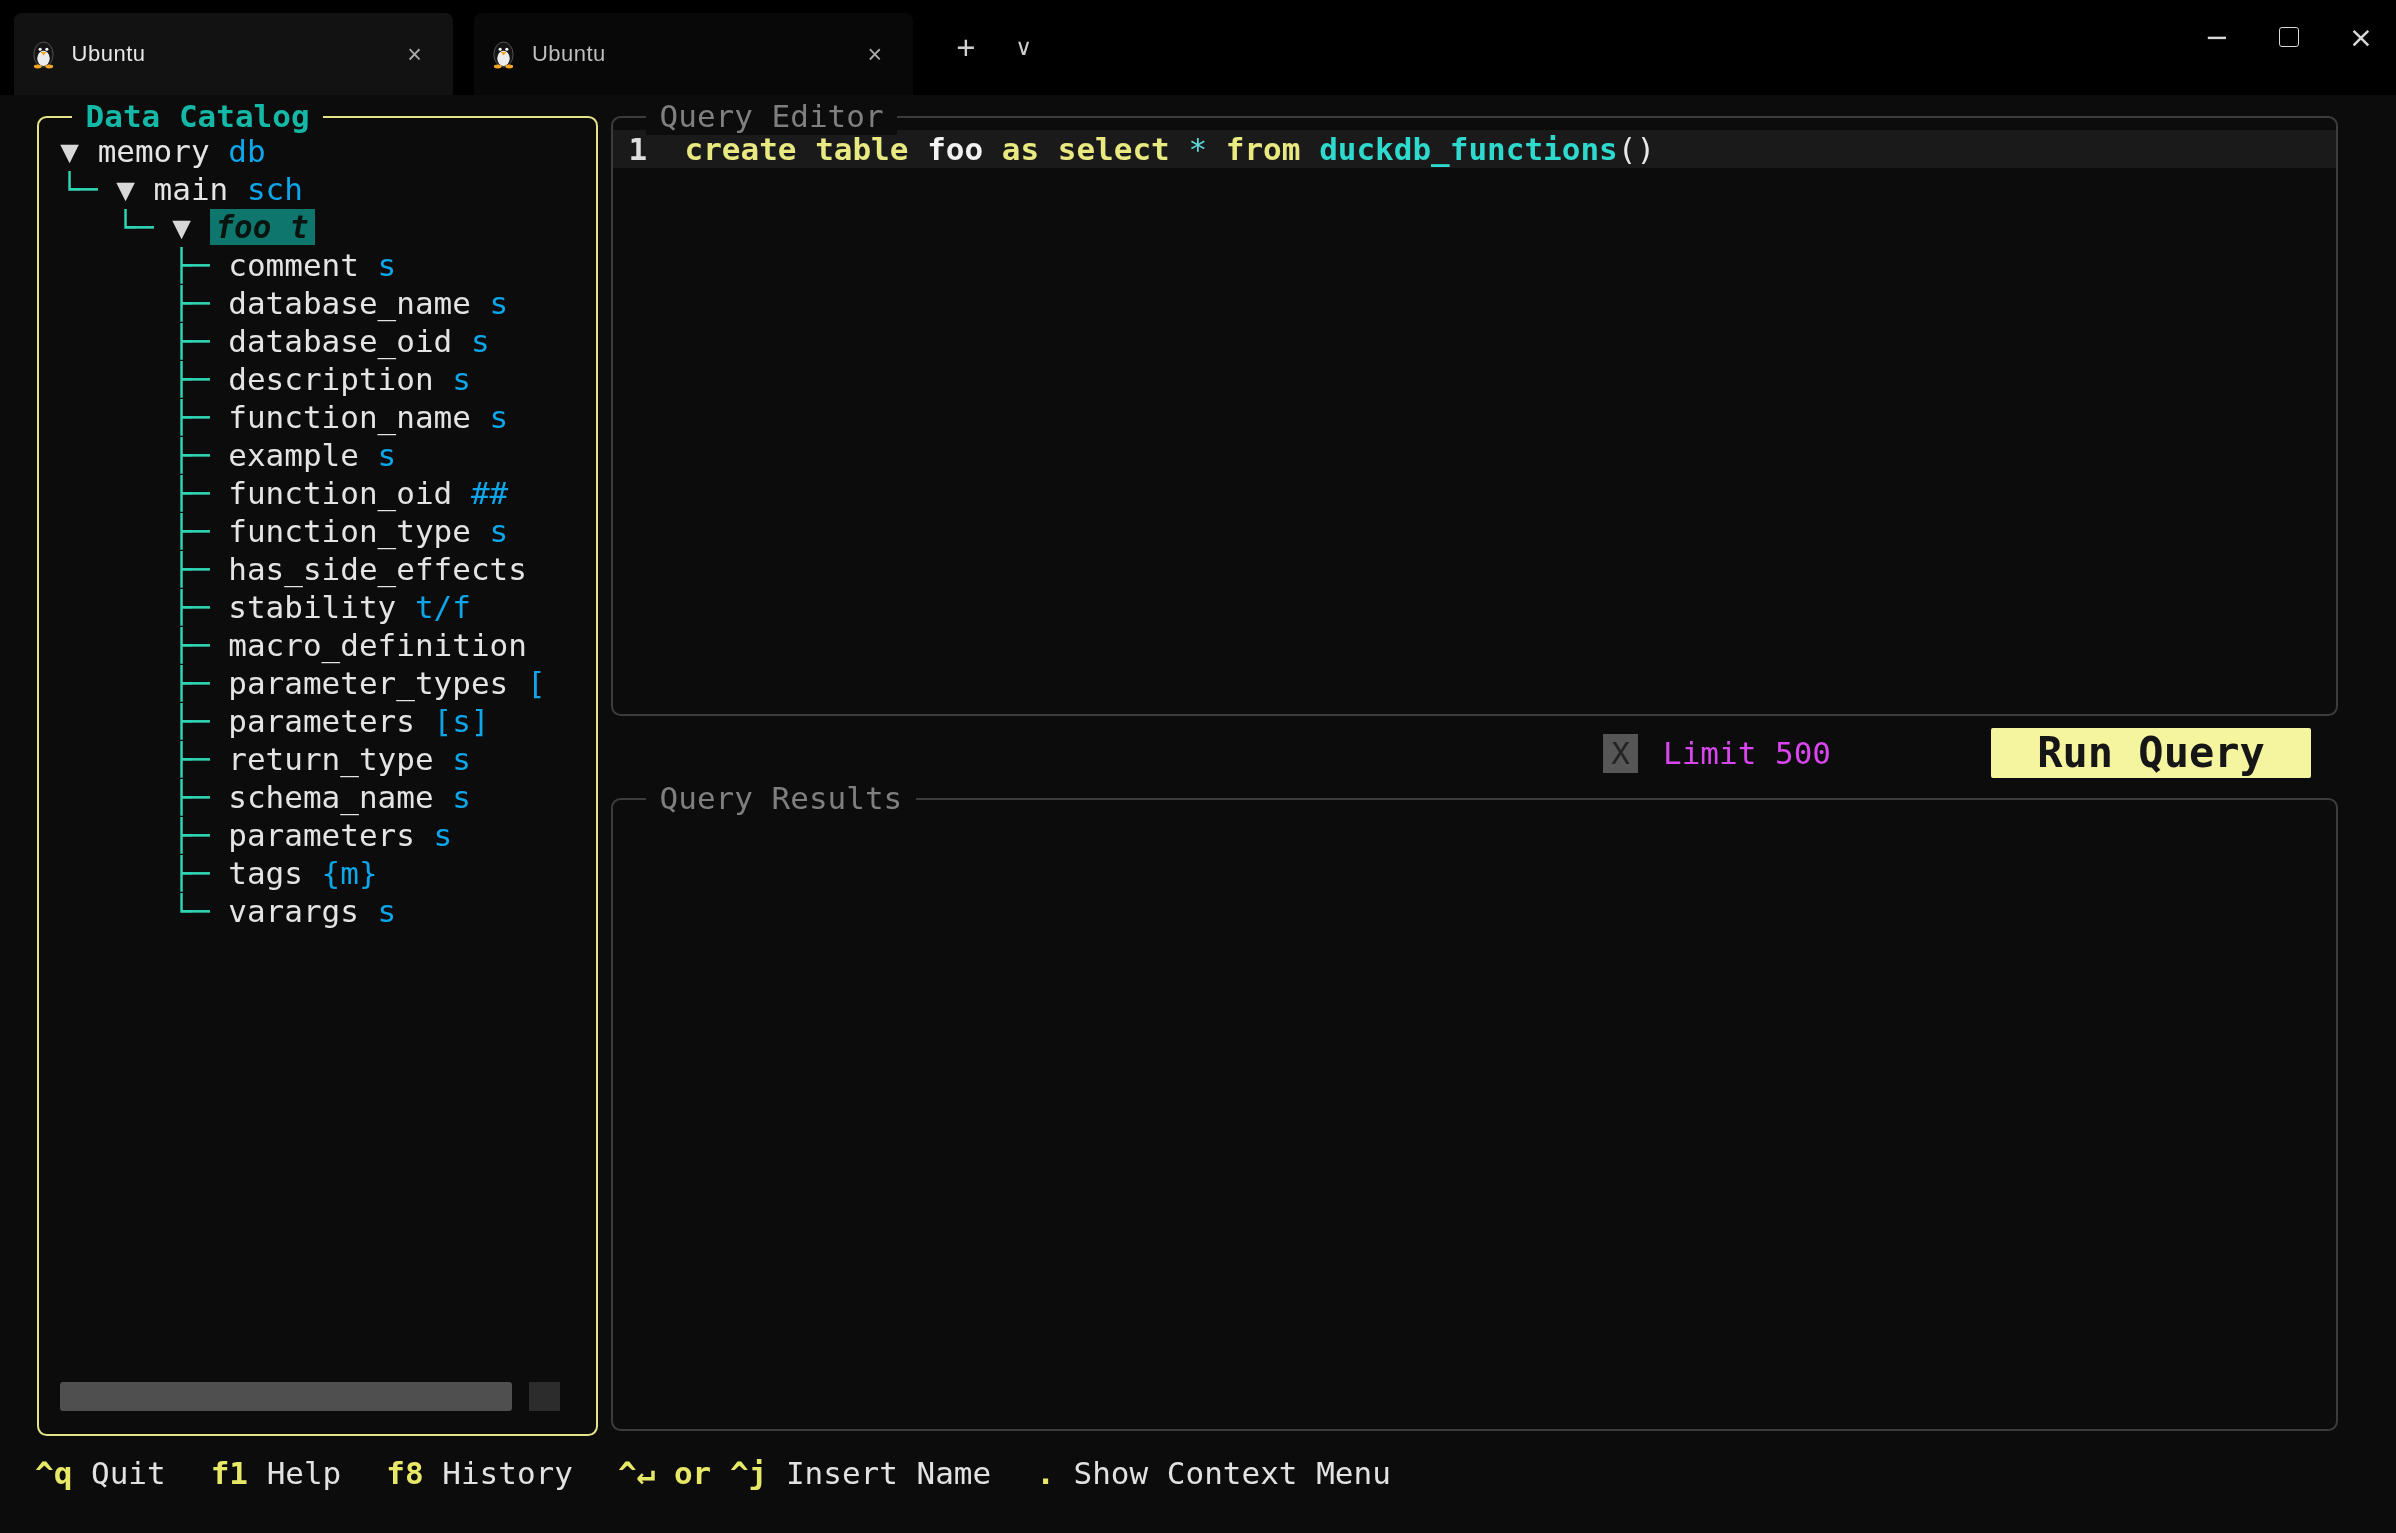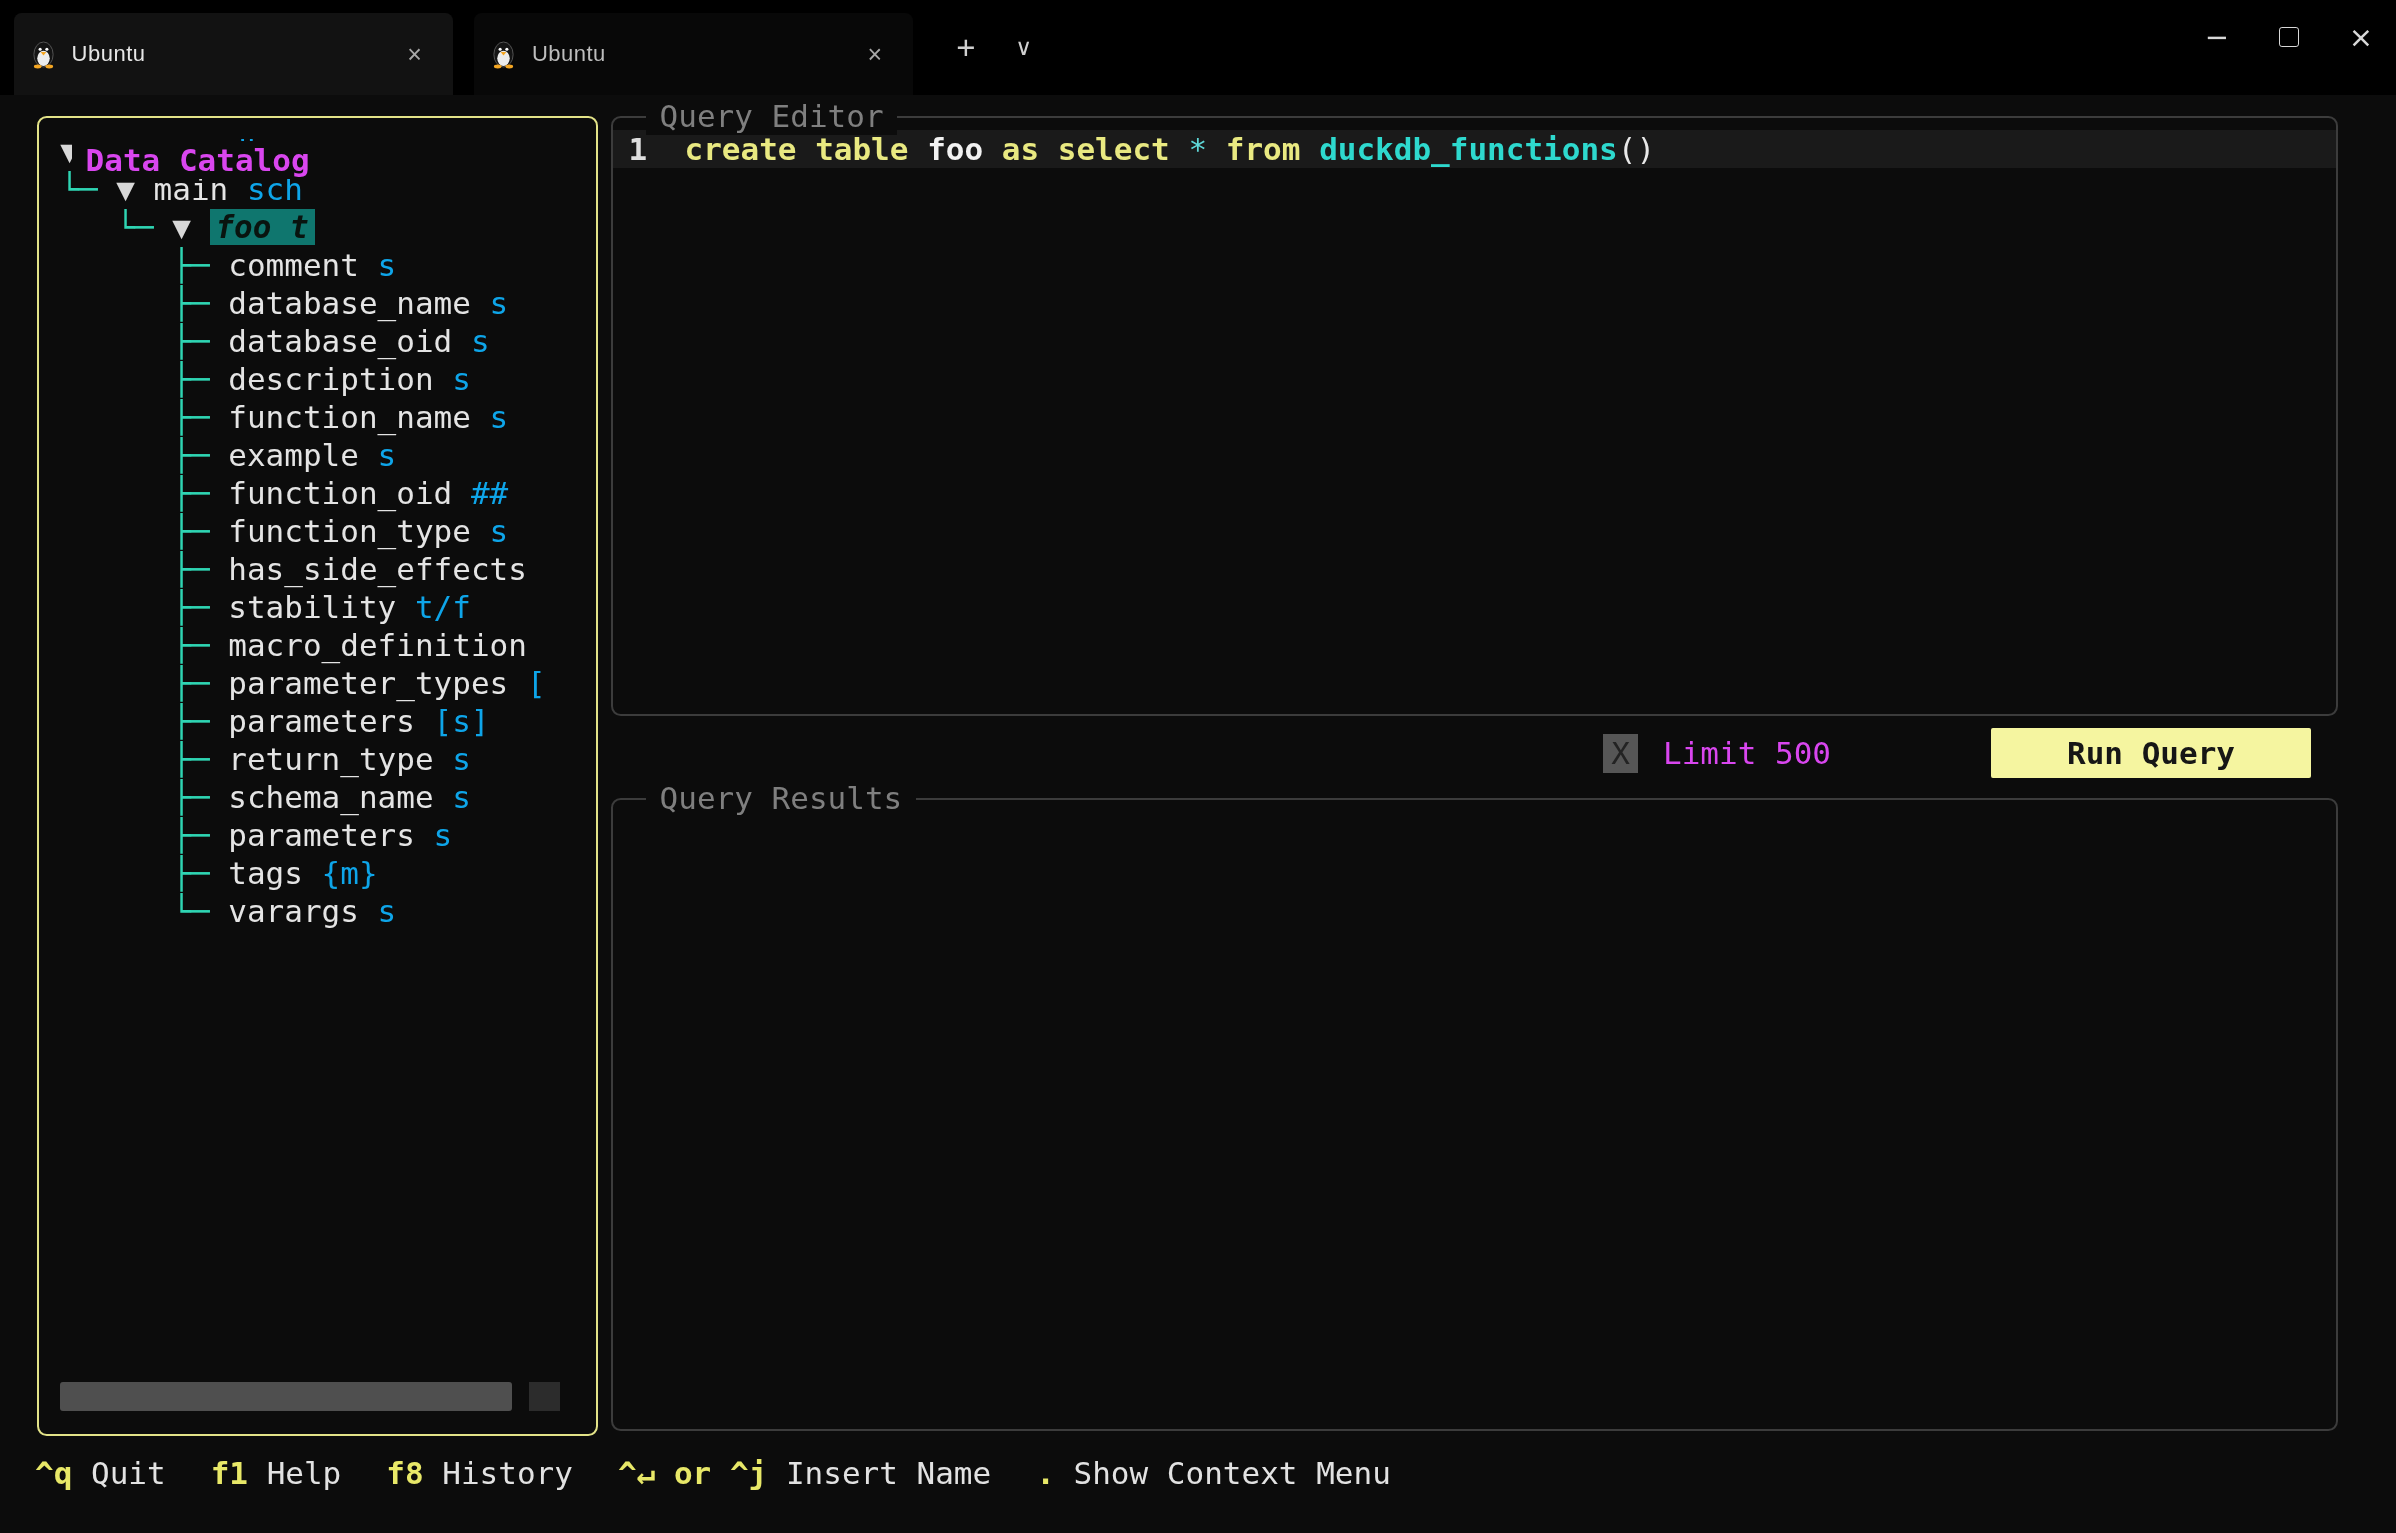--- a/index.html
+++ b/index.html
@@ -27,21 +27,21 @@
 
   
   .term { position:absolute; top:95px; left:0; width:2397px; height:1438px; background:#0c0c0c;
           font-family:"DejaVu Sans Mono","Liberation Mono",monospace; font-size:31px;
           line-height:38px; color:#e2e2e2; }
 
   .panel { position:absolute; border:2.9px solid; border-radius:9.7px; }
   .panel-title { position:absolute; top:-21.3px; left:33px; background:#0c0c0c; padding:0 13.6px; white-space:nowrap; }
 
   .catalog { left:37px; top:21.3px; width:561px; height:1320px; border-color:#e3e388; }
-  .catalog .panel-title { color:#d946ef; font-weight:bold;margin-top:44px; }
+  .catalog .panel-title { color:#14b8a6; font-weight:bold; }
 
   .editor { left:611px; top:21.3px; width:1727px; height:600px; border-color:#3c3c3c; }
   .editor .panel-title { color:#7f7f7f; }
 
   .results { left:611px; top:703px; width:1727px; height:633px; border-color:#3c3c3c; }
   .results .panel-title { color:#7f7f7f; }
 
   
   .tree { padding:13.6px 0 0 21.3px; overflow:hidden; height:100%; }
   .tree-row { height:38px; white-space:nowrap; overflow:hidden; }
@@ -73,21 +73,21 @@
   .c-op { color:#5fd7d7; }
   .c-fn { color:#2ed9ce; font-weight:bold; }
 
   
   .limit-checkbox { position:absolute; left:1603px; top:639px; width:35px; height:39px;
                     background:#565656; color:#232323; text-align:center; line-height:39px; }
   .limit-label { position:absolute; left:1663px; top:639px; color:#d946ef; white-space:pre; }
   .run-button { position:absolute; left:1991px; top:633px; width:320px; height:50px;
                 background:#f5f5a0; color:#161616; font-weight:bold; text-align:center;
                 line-height:50px; border:none; border-radius:1.9px;
-                font-family:"DejaVu Sans Mono","Liberation Mono",monospace; font-size:31px; cursor:pointer; }
+                font-family:"DejaVu Sans Mono","Liberation Mono",monospace; font-size:42px; cursor:pointer; }
 
   
   .footer { position:absolute; left:35px; top:1359px; display:flex; }
   .hint { margin-right:45px; white-space:nowrap; }
   .key { color:#e8e868; font-weight:bold; margin-right:1ch; }
   .lbl { color:#e2e2e2; }
 </style>
 </head>
 <body>
 

